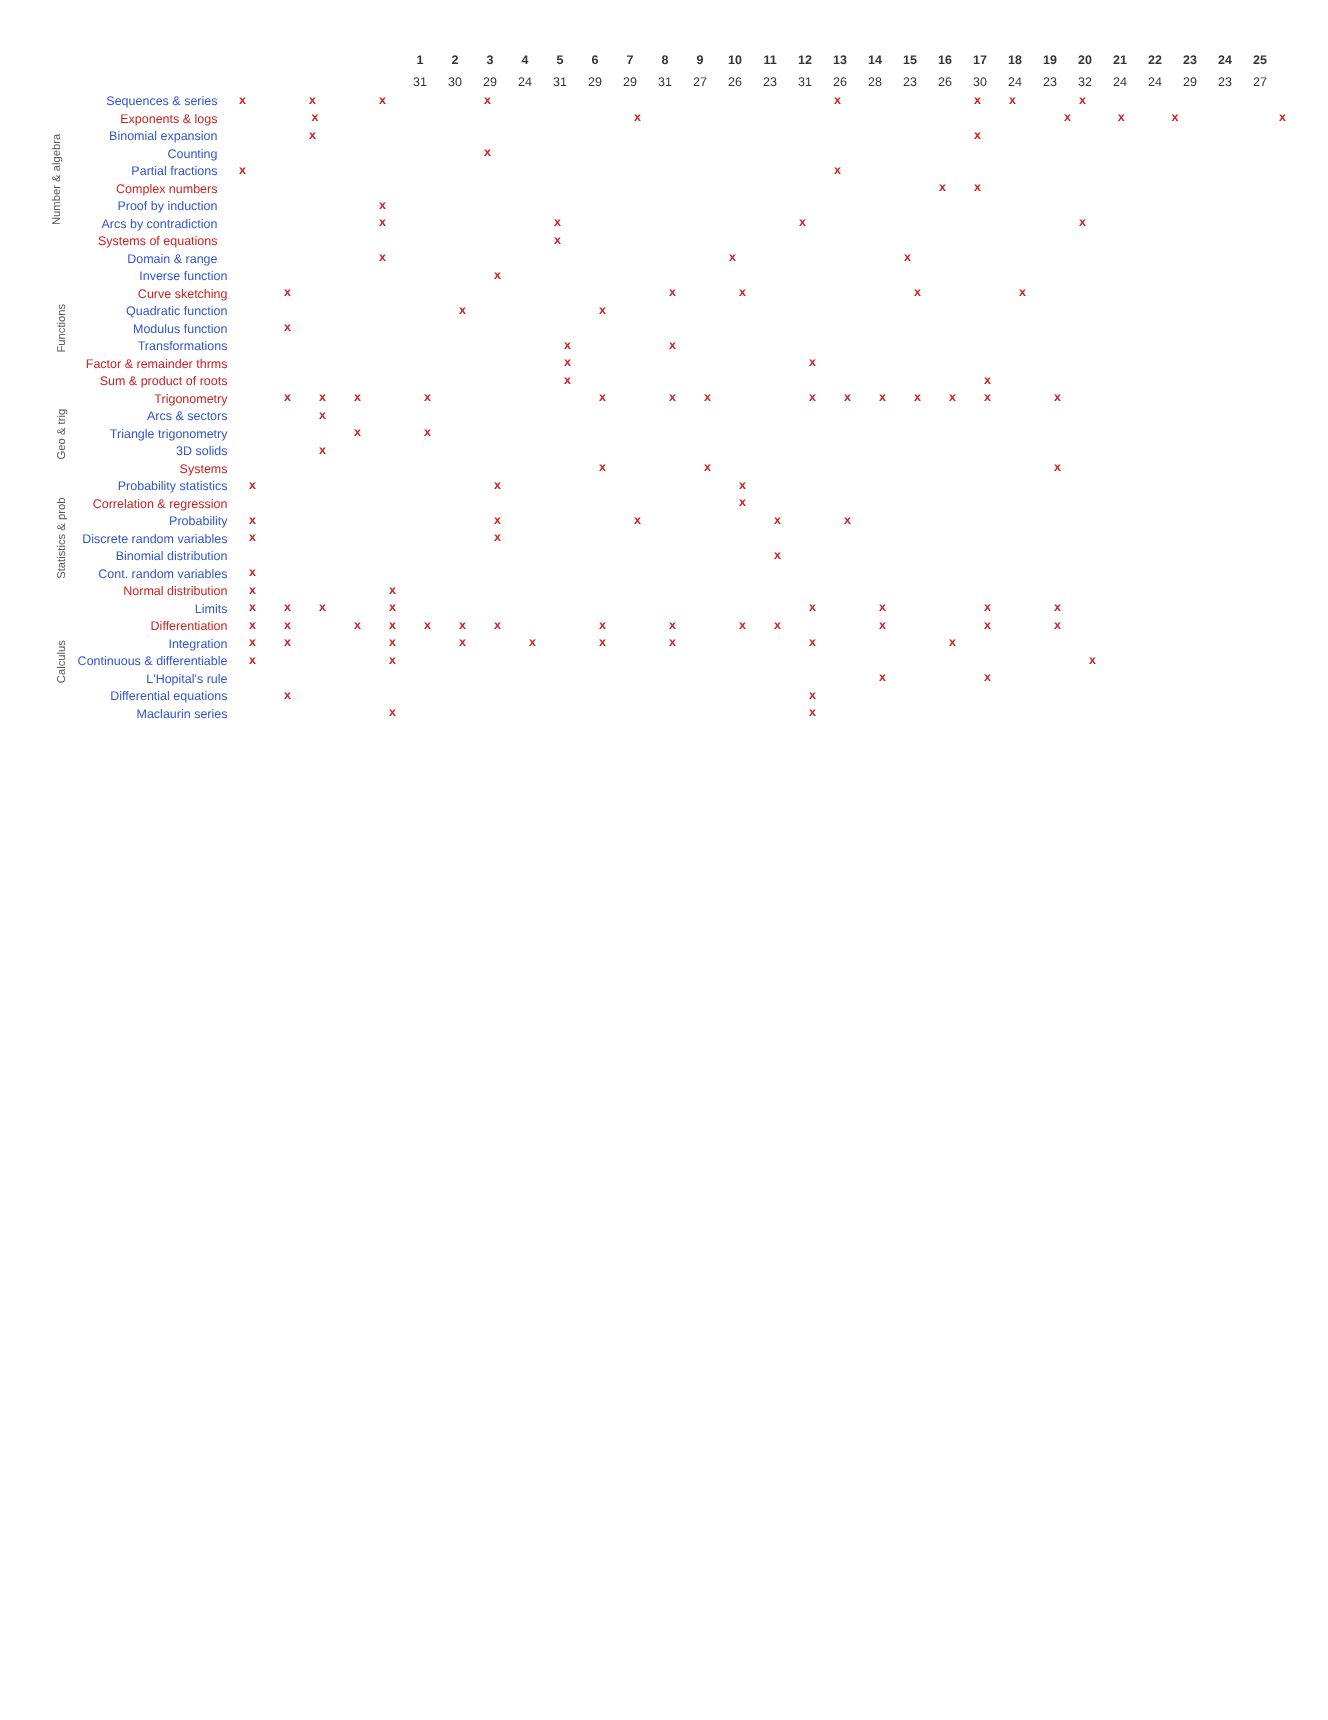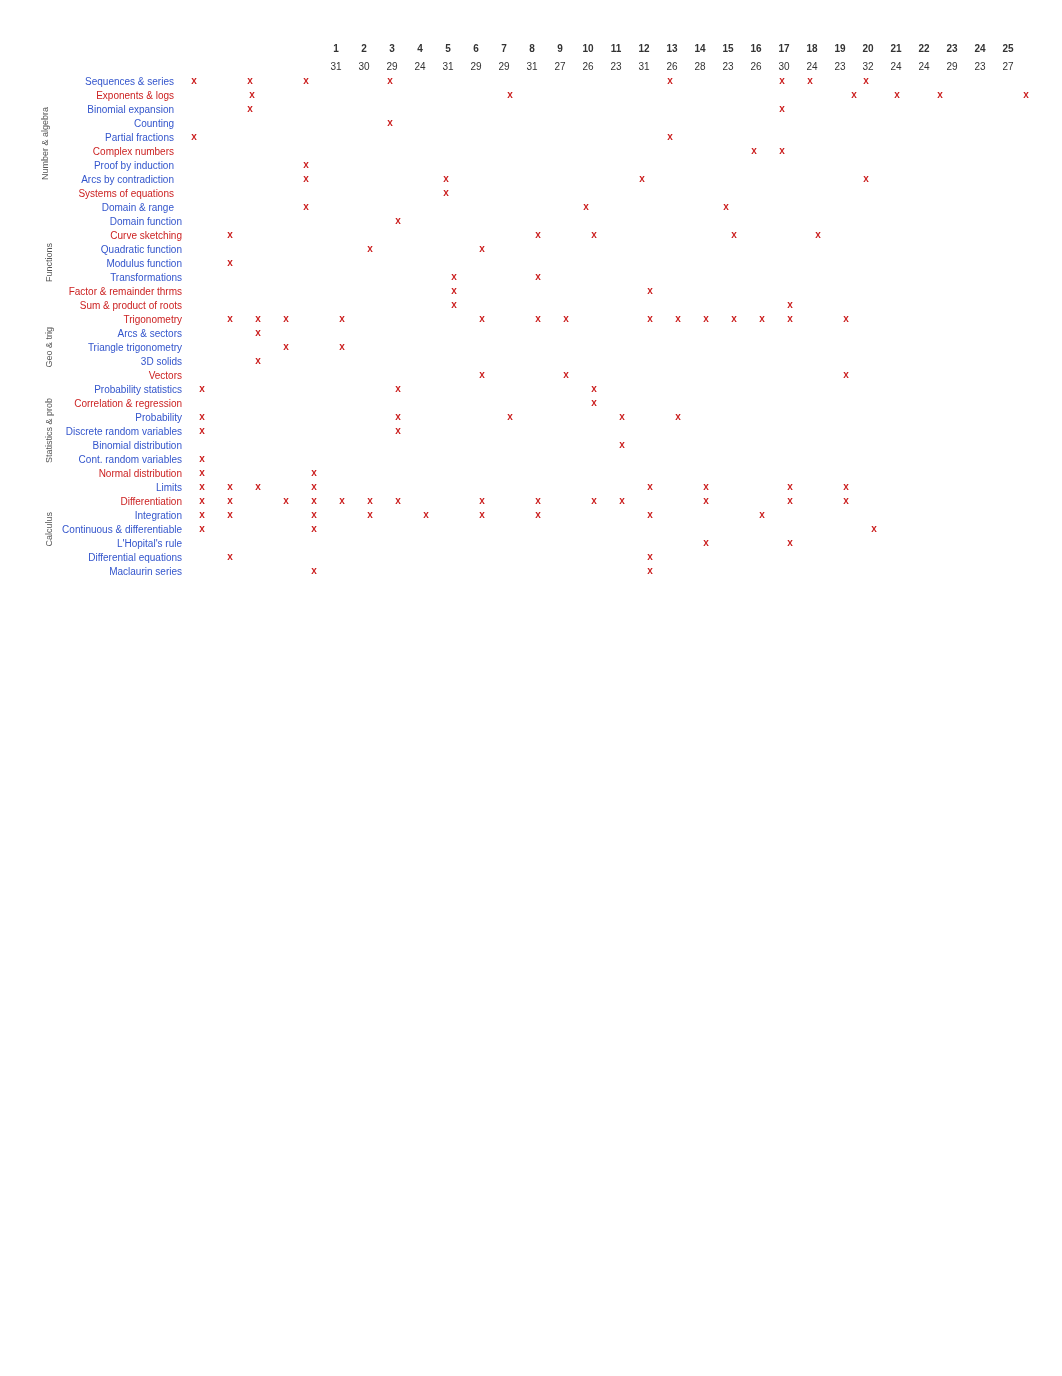--- a/index.html
+++ b/index.html
@@ -365,21 +365,21 @@
             <div style="width: 28px; min-width: 28px; text-align: center; font-size: 10px; height: 14px; line-height: 14px;"></div>
           </div>
         </div>
       </div>
       <div style="display: flex; flex-direction: row; align-items: stretch;">
         <div style="width: 18px; display: flex; align-items: center; justify-content: center;">
           <div style="writing-mode: vertical-rl; transform: rotate(180deg); font-size: 9px; color: rgb(85, 85, 85); text-align: center; white-space: nowrap;">Functions</div>
         </div>
         <div style="display: flex; flex-direction: column;">
           <div style="display: flex; flex-direction: row; align-items: center; height: 14px;">
-            <div style="width: 130px; min-width: 130px; font-size: 10px; text-align: right; padding-right: 6px; white-space: nowrap; overflow: hidden; color: rgb(51, 85, 204);">Domain function</div>
+            <div style="width: 130px; min-width: 130px; font-size: 10px; text-align: right; padding-right: 6px; white-space: nowrap; overflow: hidden; color: rgb(51, 85, 204);">Inverse function</div>
             <div style="width: 28px; min-width: 28px; text-align: center; font-size: 10px; height: 14px; line-height: 14px;"></div>
             <div style="width: 28px; min-width: 28px; text-align: center; font-size: 10px; height: 14px; line-height: 14px;"></div>
             <div style="width: 28px; min-width: 28px; text-align: center; font-size: 10px; height: 14px; line-height: 14px;"></div>
             <div style="width: 28px; min-width: 28px; text-align: center; font-size: 10px; height: 14px; line-height: 14px;"></div>
             <div style="width: 28px; min-width: 28px; text-align: center; font-size: 10px; height: 14px; line-height: 14px;"></div>
             <div style="width: 28px; min-width: 28px; text-align: center; font-size: 10px; height: 14px; line-height: 14px;"></div>
             <div style="width: 28px; min-width: 28px; text-align: center; font-size: 10px; height: 14px; line-height: 14px;"></div>
             <div style="width: 28px; min-width: 28px; text-align: center; font-size: 10px; height: 14px; line-height: 14px; color: rgb(204, 34, 34); font-weight: bold;">x</div>
             <div style="width: 28px; min-width: 28px; text-align: center; font-size: 10px; height: 14px; line-height: 14px;"></div>
             <div style="width: 28px; min-width: 28px; text-align: center; font-size: 10px; height: 14px; line-height: 14px;"></div>
@@ -680,21 +680,21 @@
             <div style="width: 28px; min-width: 28px; text-align: center; font-size: 10px; height: 14px; line-height: 14px;"></div>
             <div style="width: 28px; min-width: 28px; text-align: center; font-size: 10px; height: 14px; line-height: 14px;"></div>
             <div style="width: 28px; min-width: 28px; text-align: center; font-size: 10px; height: 14px; line-height: 14px;"></div>
             <div style="width: 28px; min-width: 28px; text-align: center; font-size: 10px; height: 14px; line-height: 14px;"></div>
             <div style="width: 28px; min-width: 28px; text-align: center; font-size: 10px; height: 14px; line-height: 14px;"></div>
             <div style="width: 28px; min-width: 28px; text-align: center; font-size: 10px; height: 14px; line-height: 14px;"></div>
             <div style="width: 28px; min-width: 28px; text-align: center; font-size: 10px; height: 14px; line-height: 14px;"></div>
             <div style="width: 28px; min-width: 28px; text-align: center; font-size: 10px; height: 14px; line-height: 14px;"></div>
           </div>
           <div style="display: flex; flex-direction: row; align-items: center; height: 14px;">
-            <div style="width: 130px; min-width: 130px; font-size: 10px; text-align: right; padding-right: 6px; white-space: nowrap; overflow: hidden; color: rgb(204, 34, 34);">Vectors</div>
+            <div style="width: 130px; min-width: 130px; font-size: 10px; text-align: right; padding-right: 6px; white-space: nowrap; overflow: hidden; color: rgb(204, 34, 34);">Systems</div>
             <div style="width: 28px; min-width: 28px; text-align: center; font-size: 10px; height: 14px; line-height: 14px;"></div>
             <div style="width: 28px; min-width: 28px; text-align: center; font-size: 10px; height: 14px; line-height: 14px;"></div>
             <div style="width: 28px; min-width: 28px; text-align: center; font-size: 10px; height: 14px; line-height: 14px;"></div>
             <div style="width: 28px; min-width: 28px; text-align: center; font-size: 10px; height: 14px; line-height: 14px;"></div>
             <div style="width: 28px; min-width: 28px; text-align: center; font-size: 10px; height: 14px; line-height: 14px;"></div>
             <div style="width: 28px; min-width: 28px; text-align: center; font-size: 10px; height: 14px; line-height: 14px;"></div>
             <div style="width: 28px; min-width: 28px; text-align: center; font-size: 10px; height: 14px; line-height: 14px;"></div>
             <div style="width: 28px; min-width: 28px; text-align: center; font-size: 10px; height: 14px; line-height: 14px;"></div>
             <div style="width: 28px; min-width: 28px; text-align: center; font-size: 10px; height: 14px; line-height: 14px;"></div>
             <div style="width: 28px; min-width: 28px; text-align: center; font-size: 10px; height: 14px; line-height: 14px;"></div>

